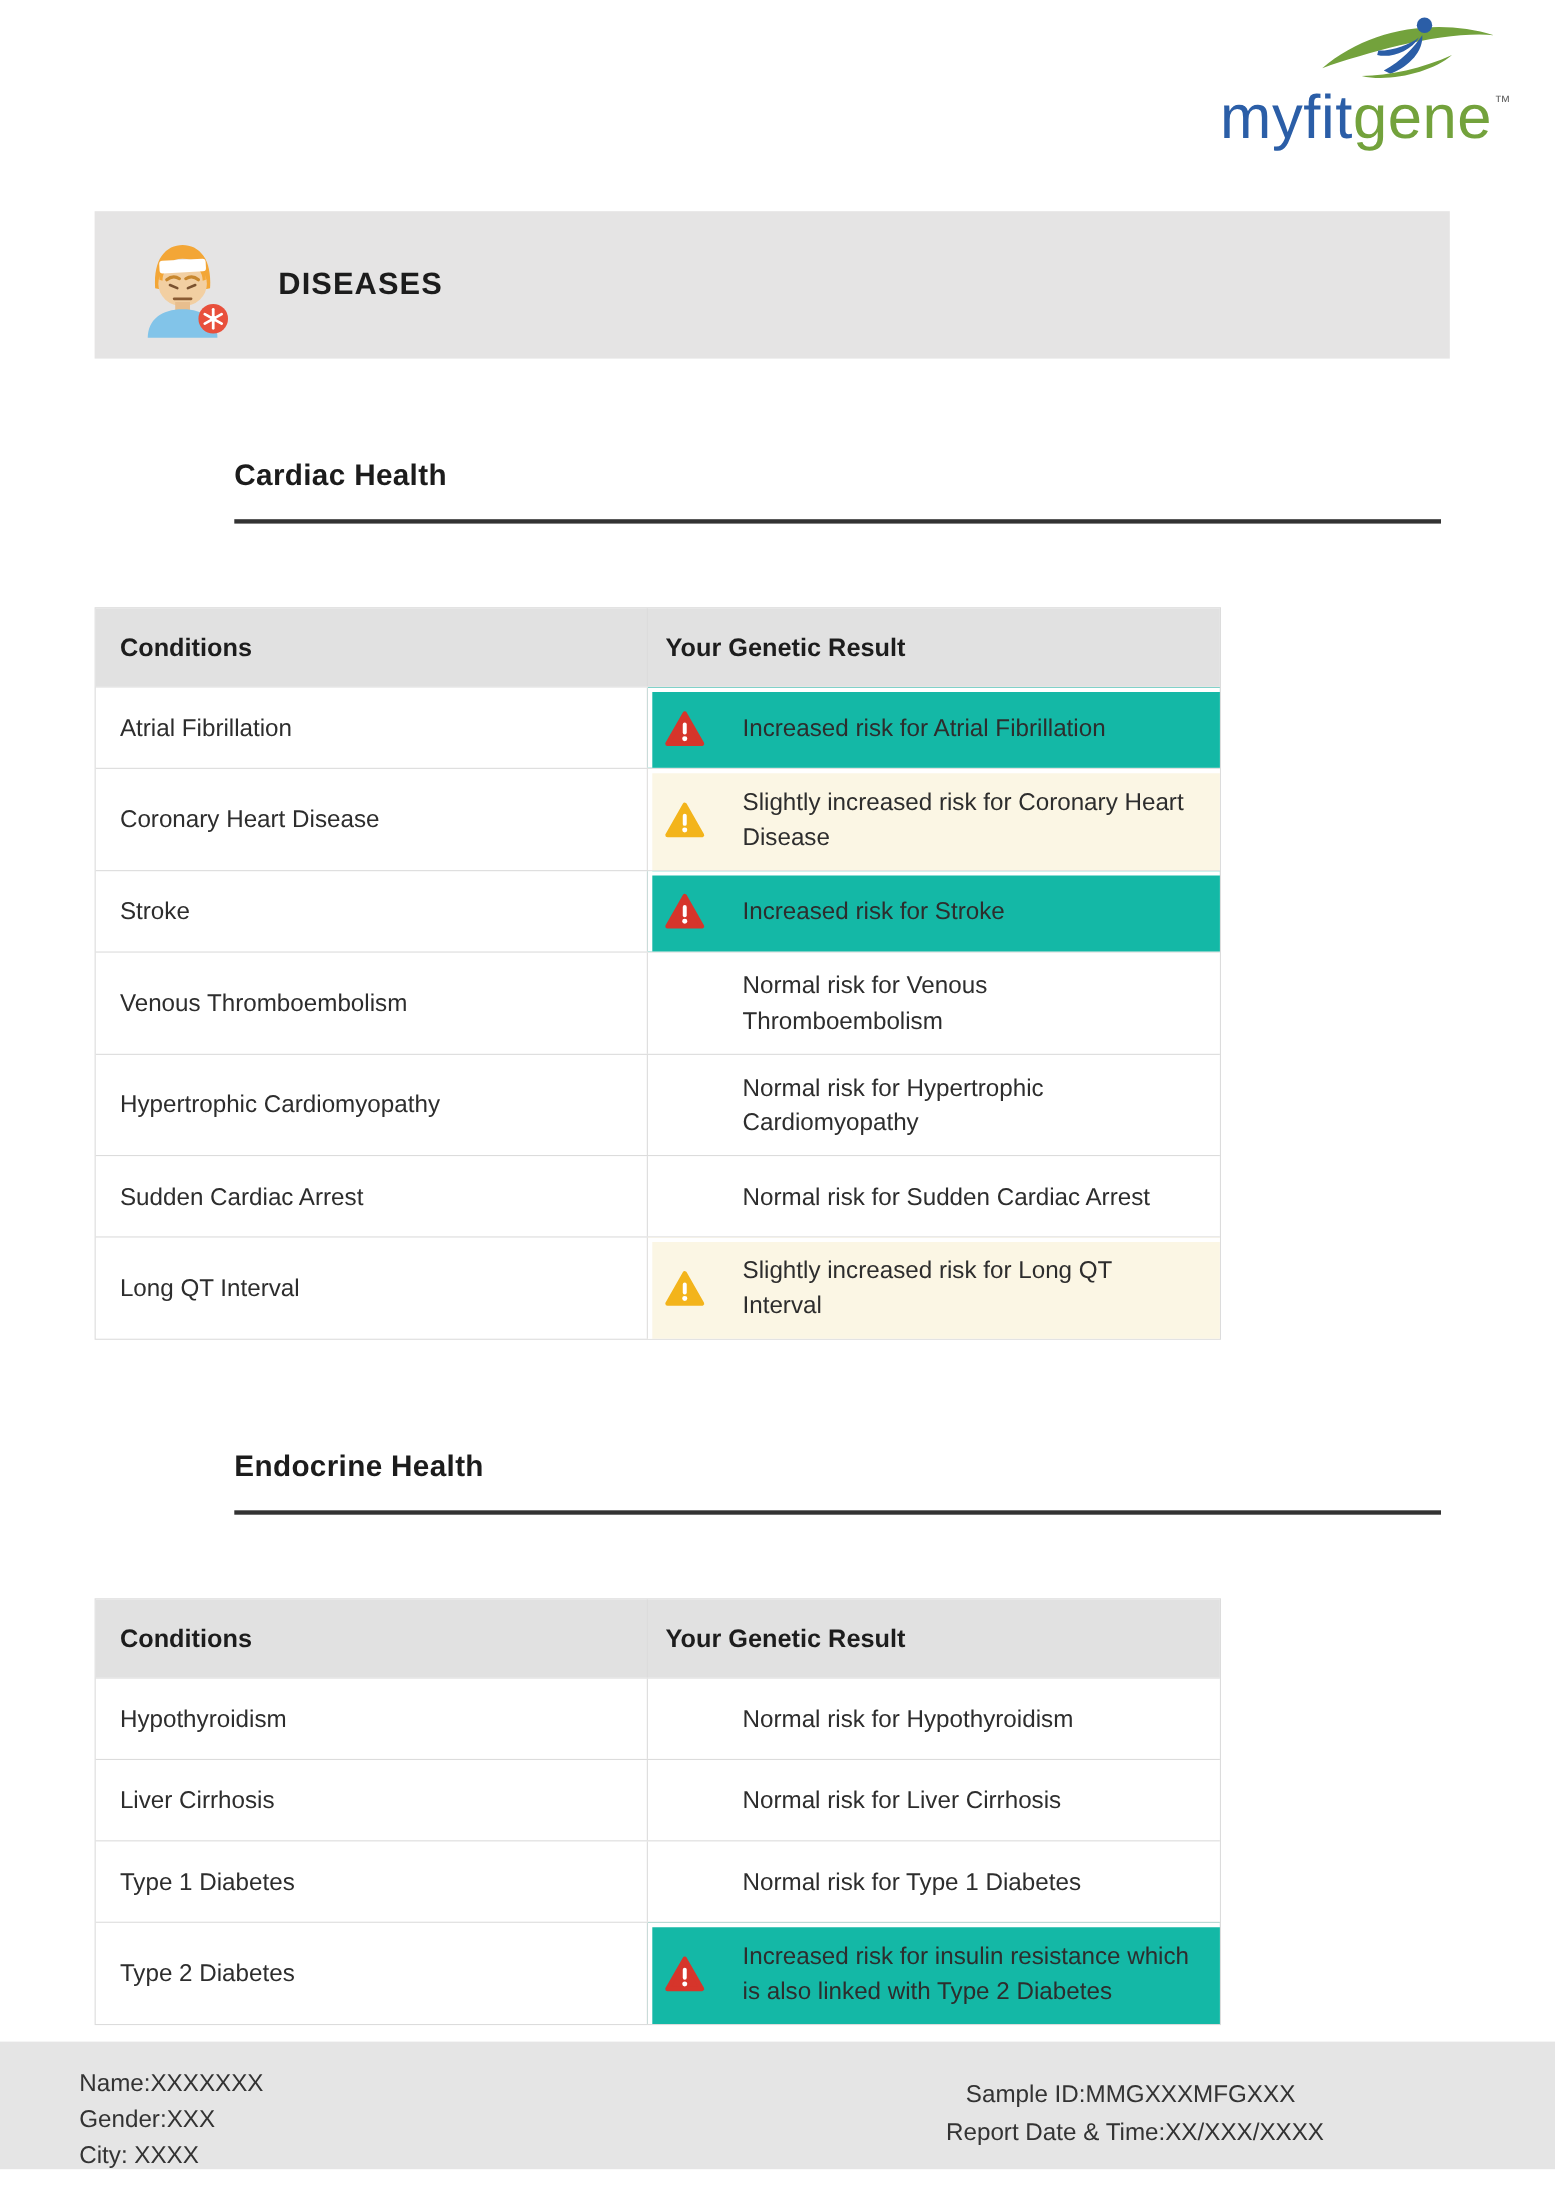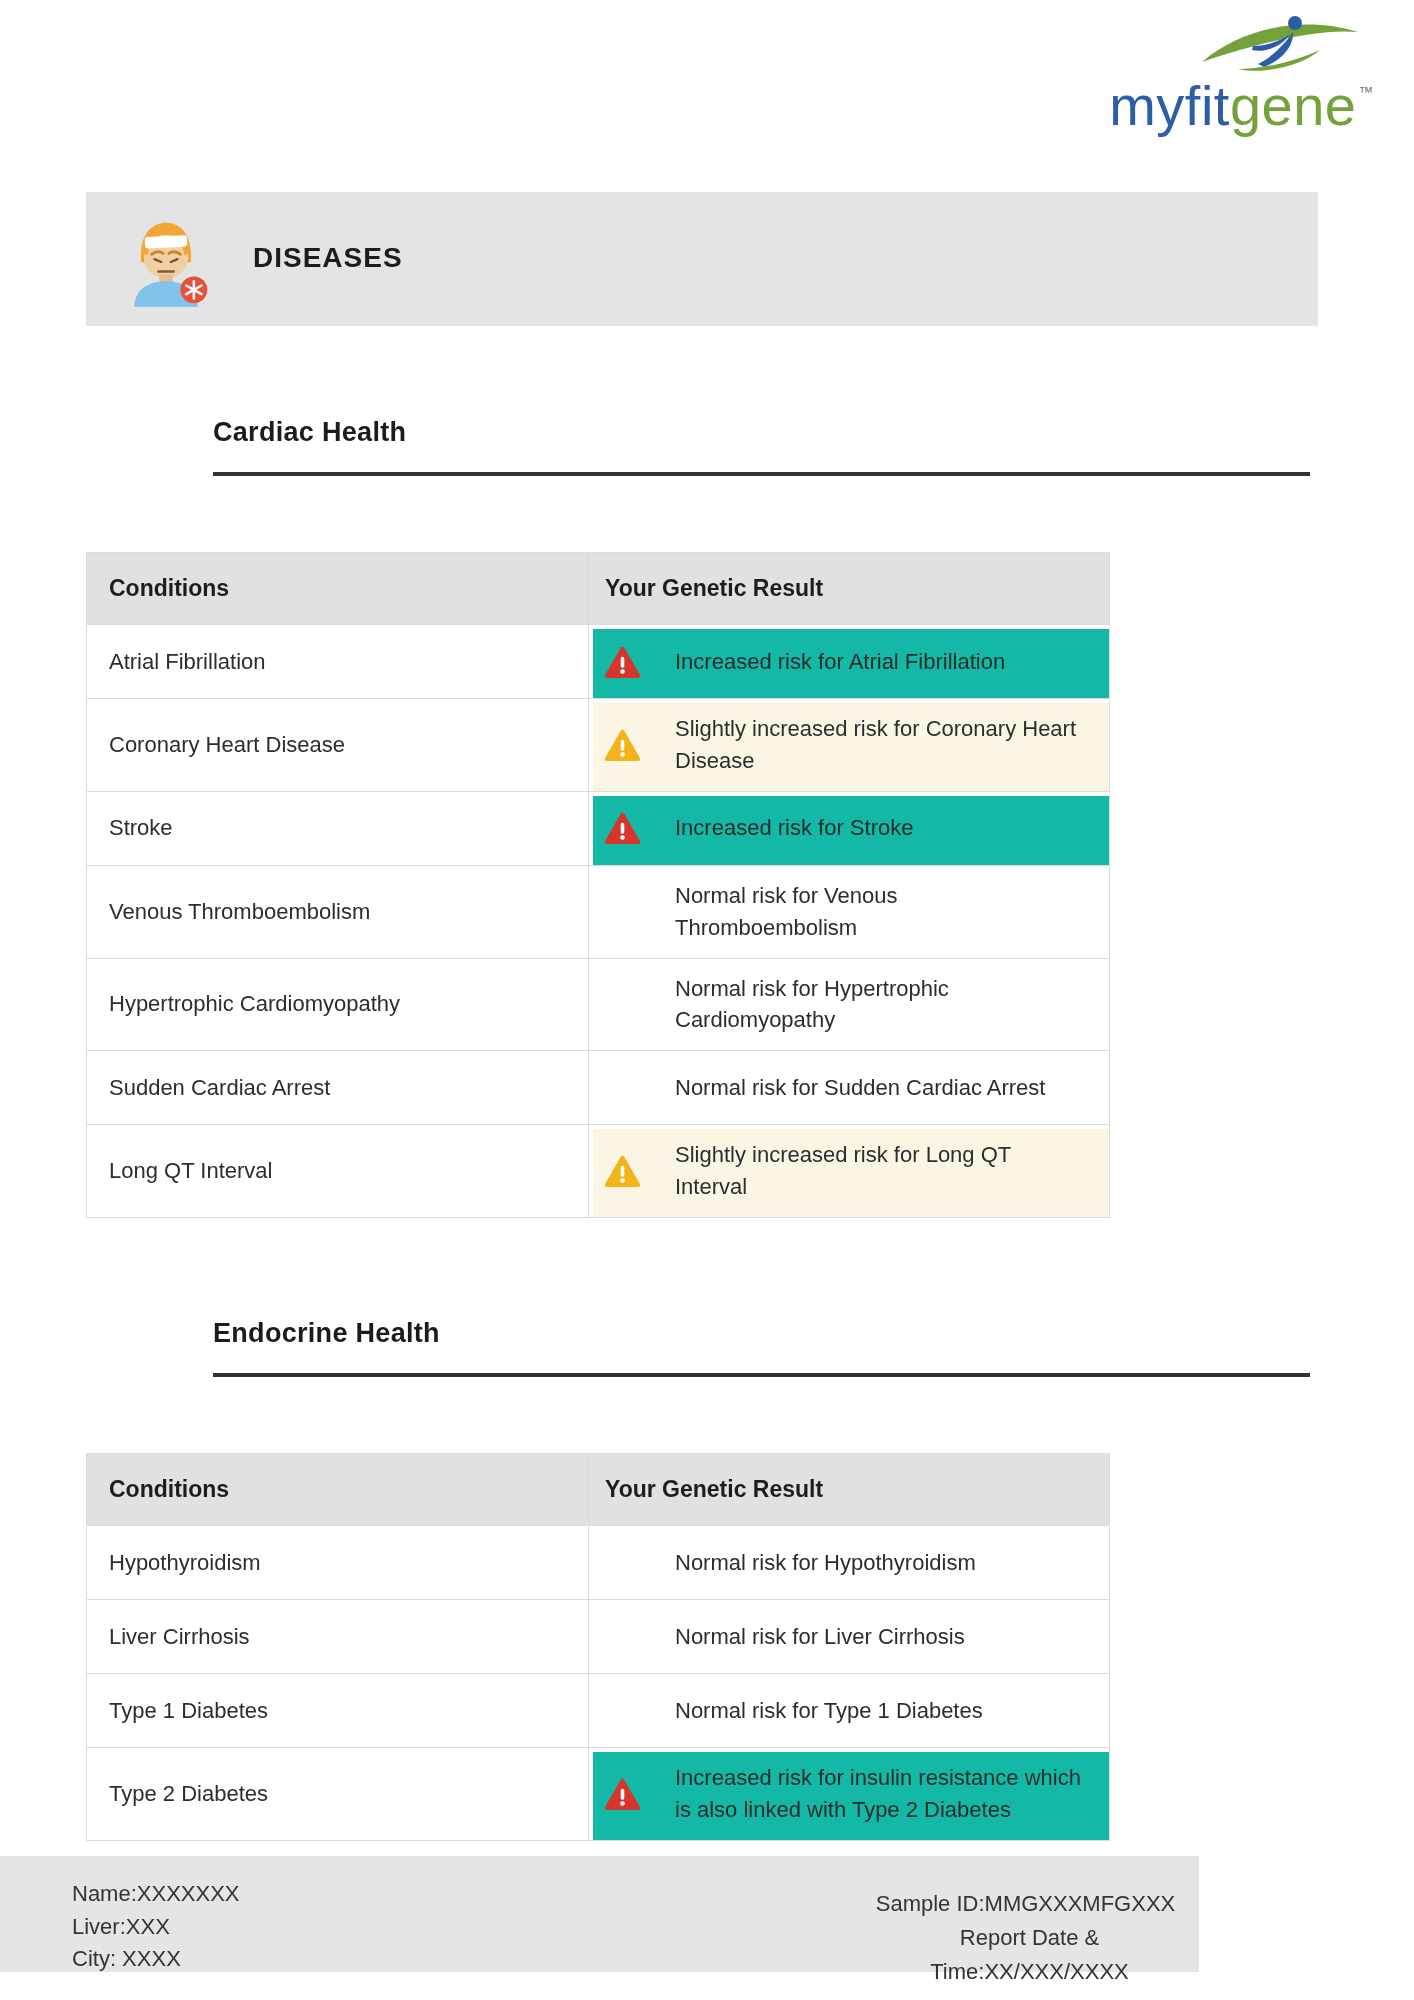--- a/index.html
+++ b/index.html
@@ -41,21 +41,21 @@
   .cell.result { flex:1; padding-right:24px; }
   .cell.head { font-weight:700; font-size:23px; color:#1d1d1d; }
   .cell.head.result { padding-left:16px; }
   .warn-icon { width:39px; margin-left:14px; margin-right:33px; display:flex; align-items:center; justify-content:center; flex:none; }
   .warn-icon svg { display:block; }
   .result-text { max-width:625px; line-height:1.45; padding:14px 0; }
   .bg-pink  { background:#14b8a6; box-shadow: inset 4px 0 0 #ffffff, inset 0 4px 0 #ffffff; }
   .bg-cream { background:#fbf6e4; box-shadow: inset 4px 0 0 #ffffff, inset 0 4px 0 #ffffff; }
 
   
-  .footer { position:absolute; left:0; top:1856px; width:1199px; height:116px; background:#e5e5e5; }
+  .footer { position:absolute; left:0; top:1856px; width:1414px; height:116px; background:#e5e5e5; }
   .footer-left { position:absolute; left:72px; top:22px; font-size:22px; color:#333333; line-height:32.5px; }
   .footer-right { position:absolute; left:852px; top:31px; font-size:22px; color:#333333; line-height:34px;text-align:center; }
   .footer-right .indent { padding-left:8px; }
 </style>
 </head>
 <body>
 
 <div class="page">
 
   <div class="logo">
@@ -234,21 +234,21 @@
     </div>
   </div>
 </div>
     </div>
   </section>
 </div>
 
   <div class="footer">
     <div class="footer-left">
       <div>Name:XXXXXXX</div>
-      <div>Liver:XXX</div>
+      <div>Gender:XXX</div>
       <div>City: XXXX</div>
     </div>
     <div class="footer-right">
       <div>Sample ID:MMGXXXMFGXXX</div>
       <div class="indent">Report Date &amp; Time:XX/XXX/XXXX</div>
     </div>
   </div>
 
 </div>
 

